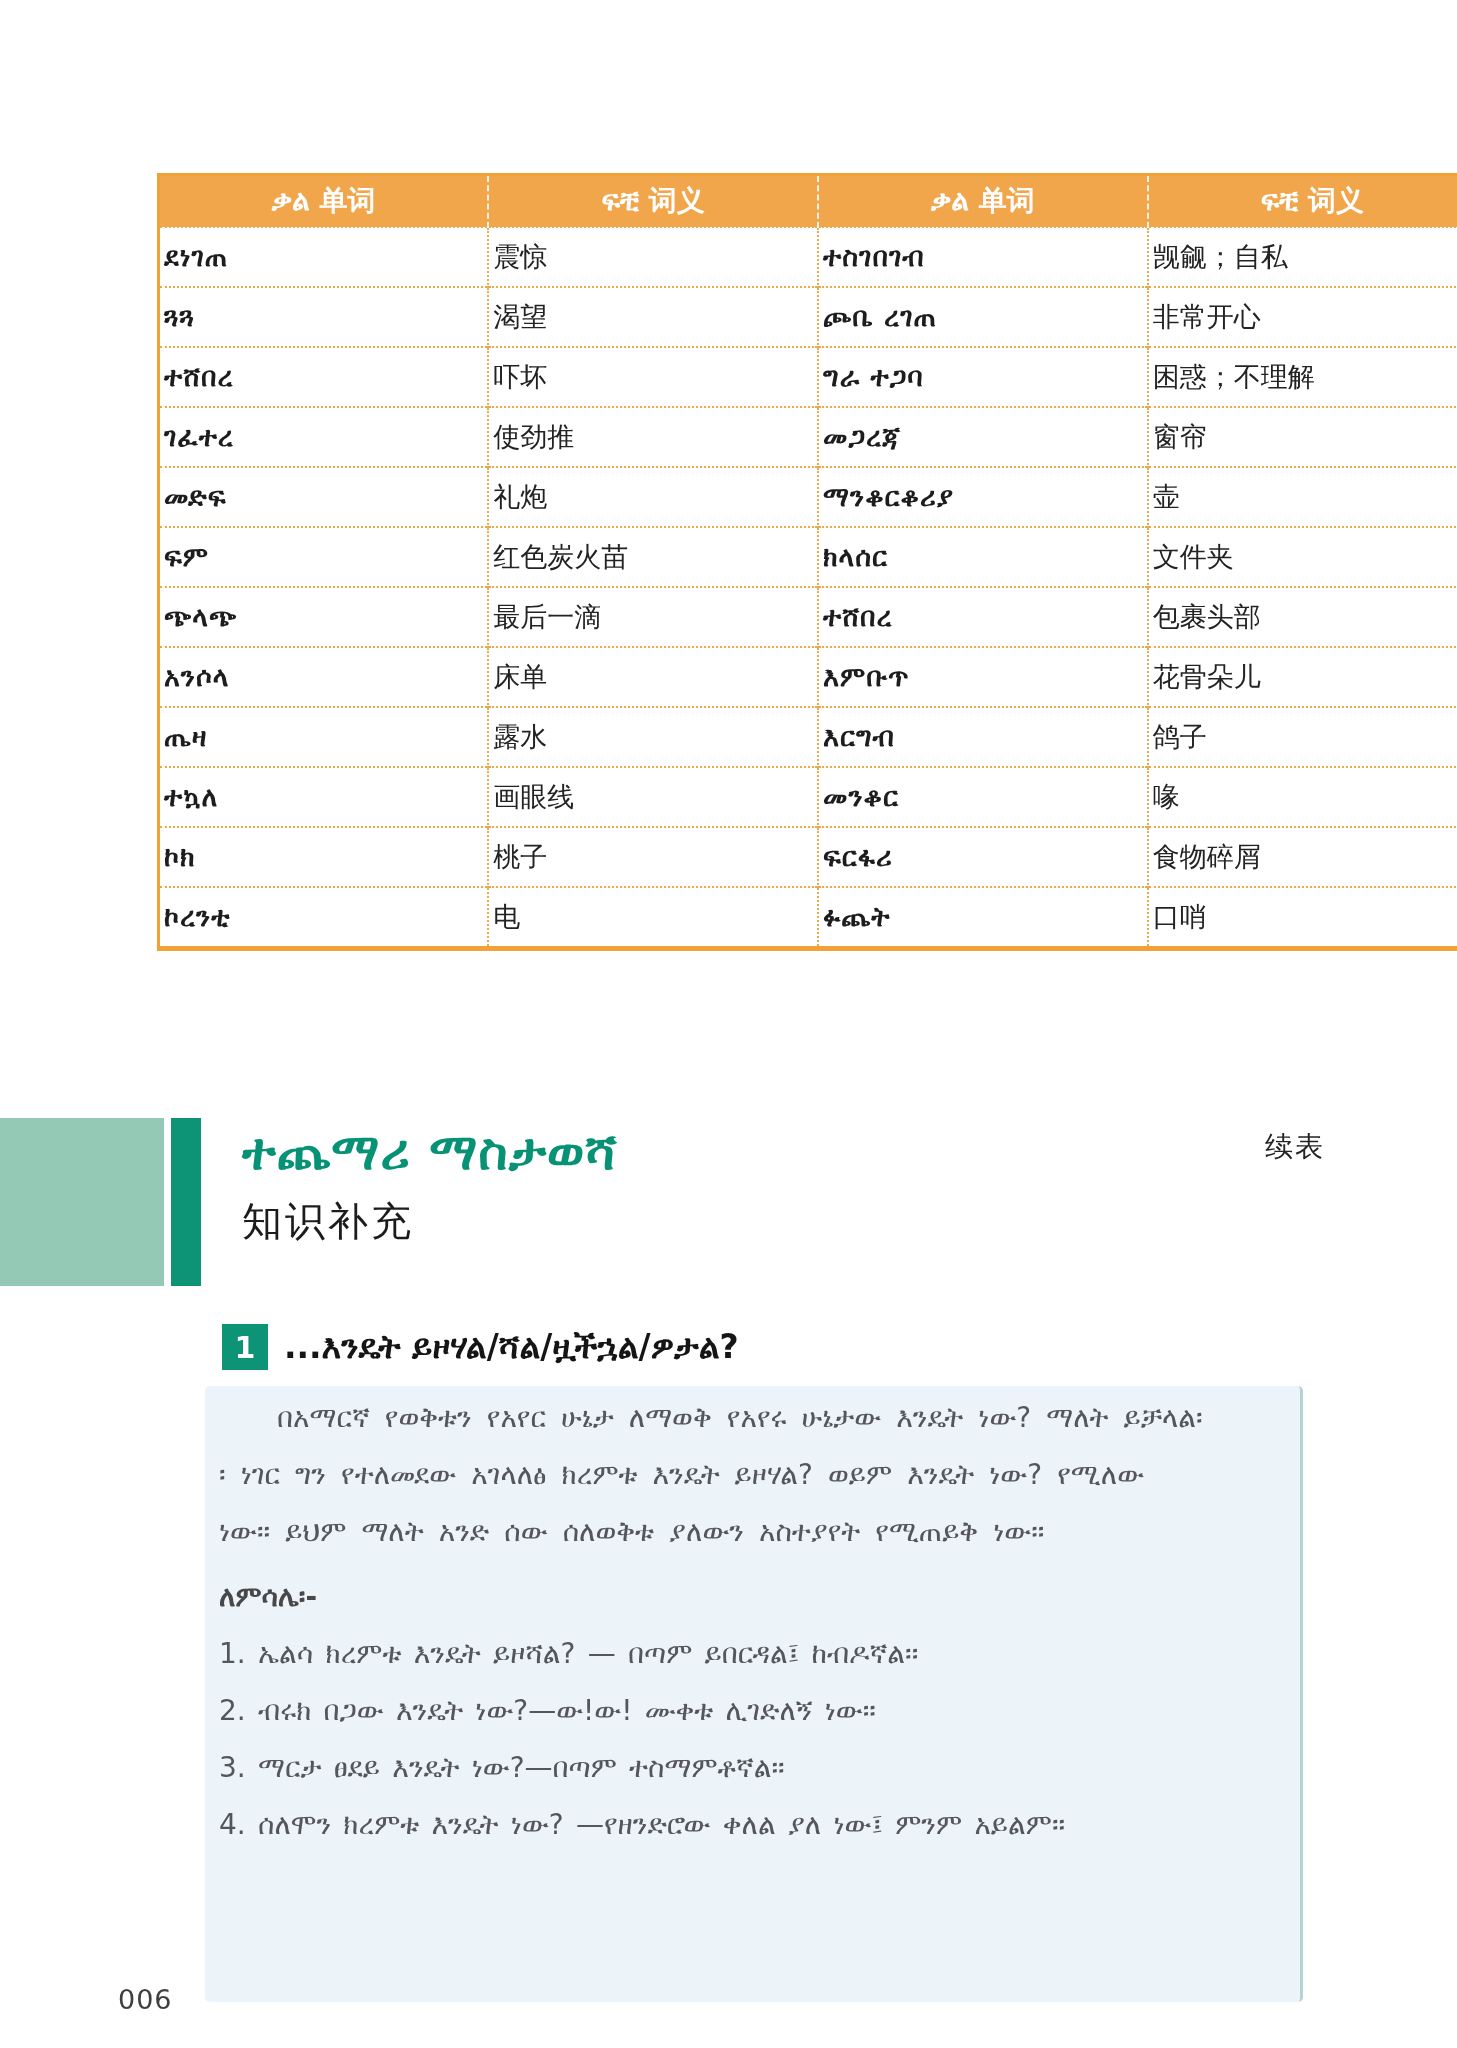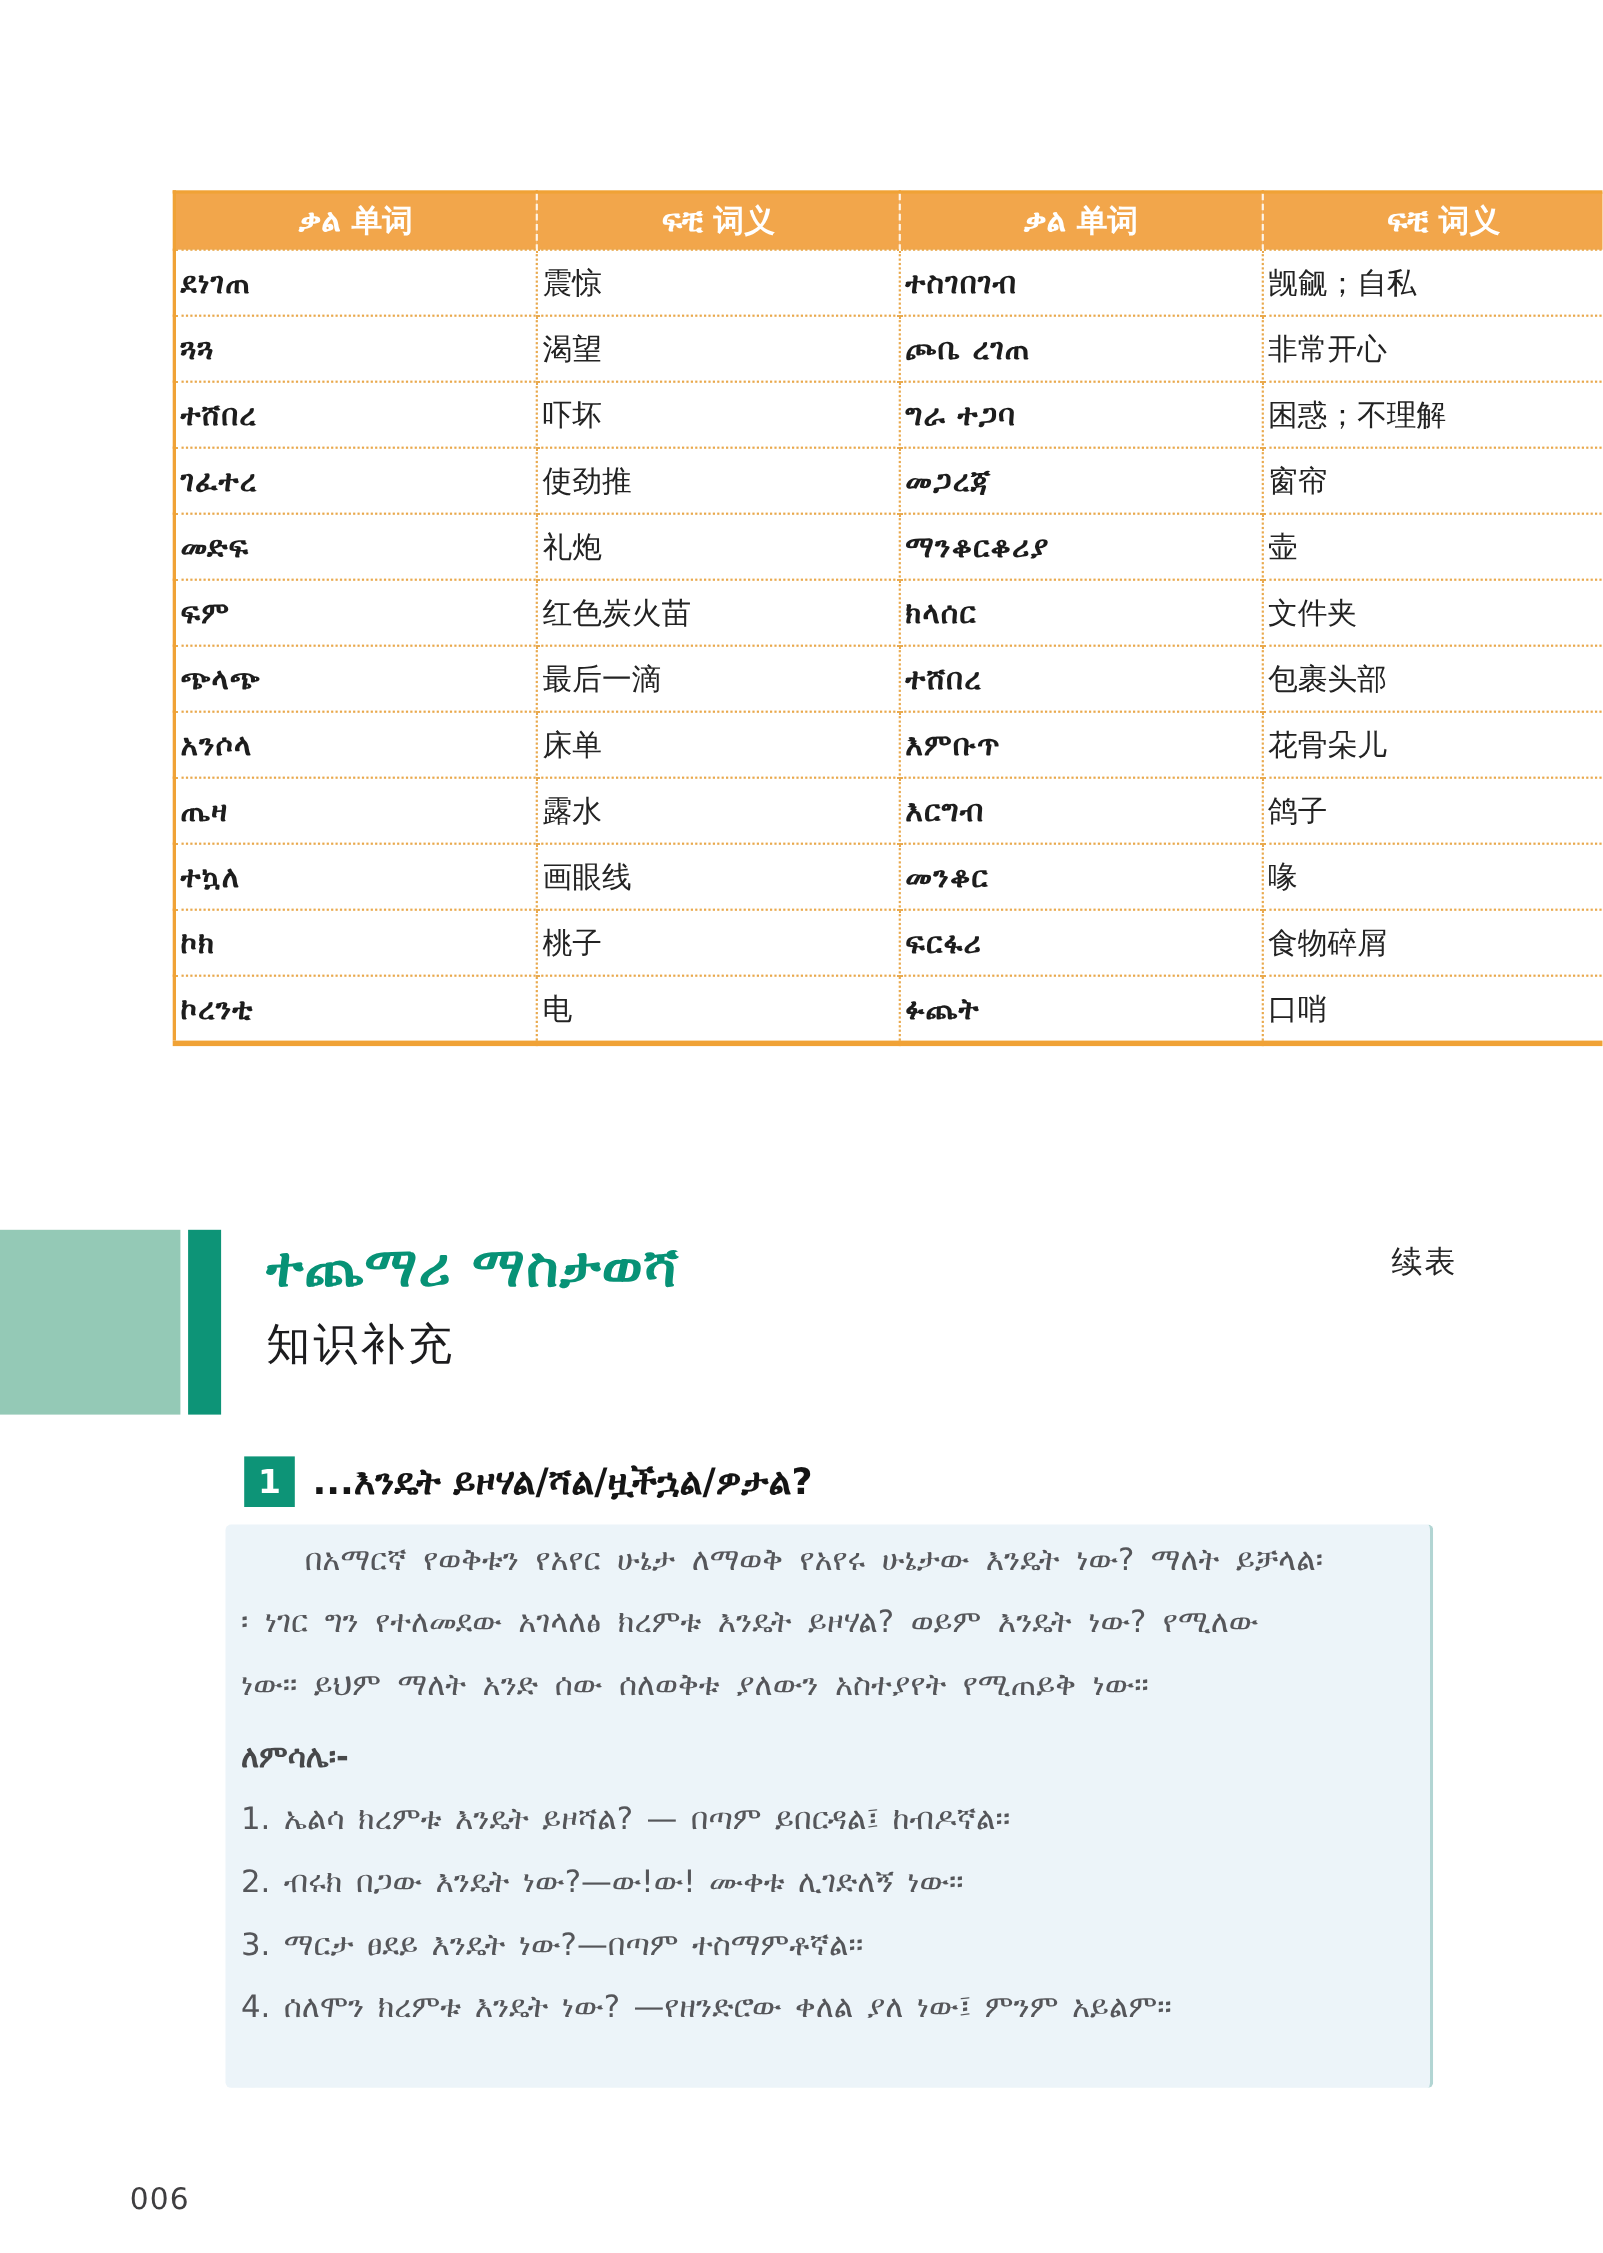--- a/index.html
+++ b/index.html
@@ -35,21 +35,21 @@
   .sec-zh{font-size:40px;font-weight:400;color:#1c1c1e;margin-top:12px;letter-spacing:3px;}
   
   .topic{position:absolute;left:222px;top:1324px;display:flex;align-items:center;gap:16px;}
   .topic-num{
     width:46px;height:46px;background:#0d9477;color:#fff;font-size:30px;font-weight:700;
     display:flex;align-items:center;justify-content:center;flex:0 0 auto;
   }
   .topic-heading{font-size:33px;font-weight:700;color:#151515;white-space:nowrap;}
   
   .panel{
-    position:absolute;left:205px;top:1386px;width:1098px;height:512px;
+    position:absolute;left:205px;top:1386px;width:1098px;height:616px;
     background:#ecf4f9;border-right:3px solid #b2d5d3;border-radius:5px;
     box-sizing:border-box;padding:3px 18px 0 14px;overflow:hidden;
   }
   .pline{font-size:28px;line-height:57px;color:#55565a;word-spacing:.22em;white-space:nowrap;}
   .pline.indent{padding-left:58px;}
   .ex-label{font-size:28px;font-weight:700;color:#47484a;line-height:57px;margin-top:8px;}
   .ex-line{font-size:28px;line-height:57px;color:#55565a;word-spacing:.12em;white-space:nowrap;}
   
   .pageno{position:absolute;left:118px;top:1984px;font-size:27px;color:#3f3e40;letter-spacing:1px;}
 </style>

